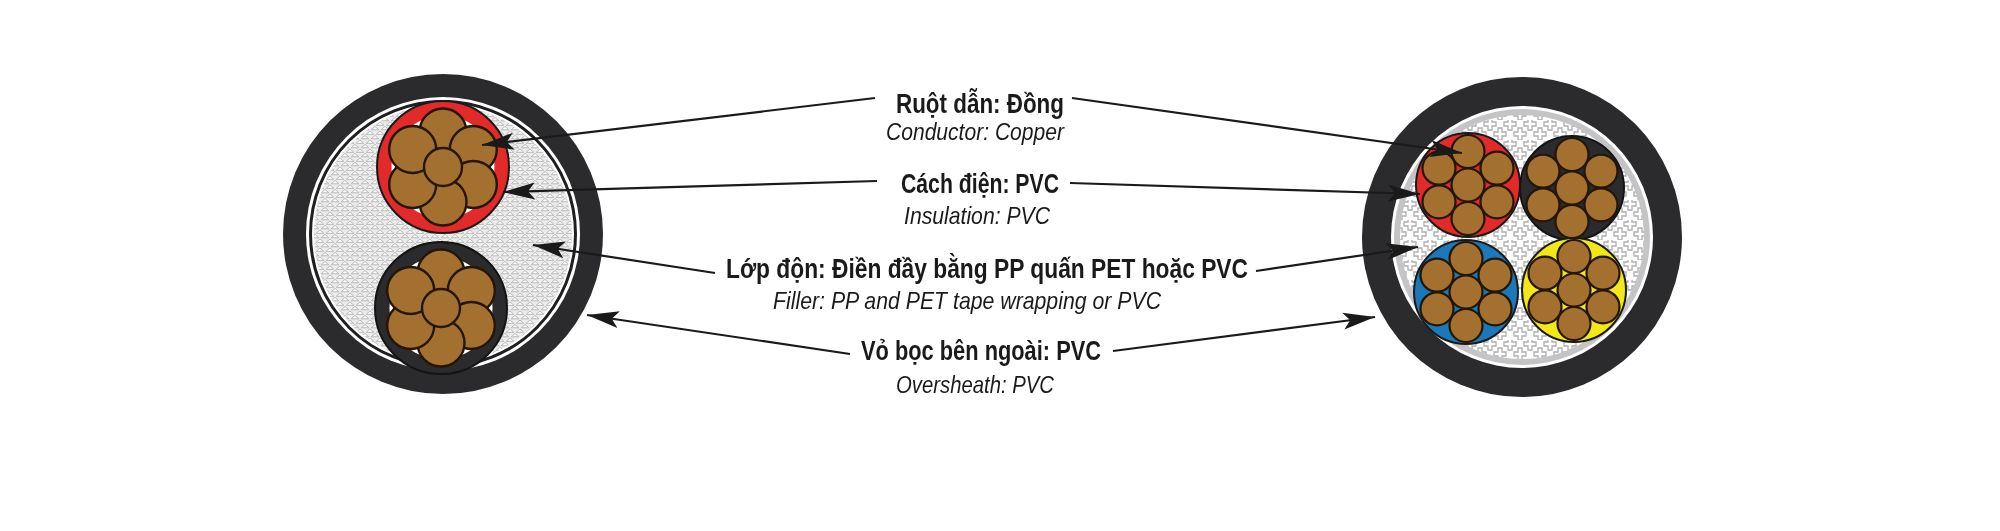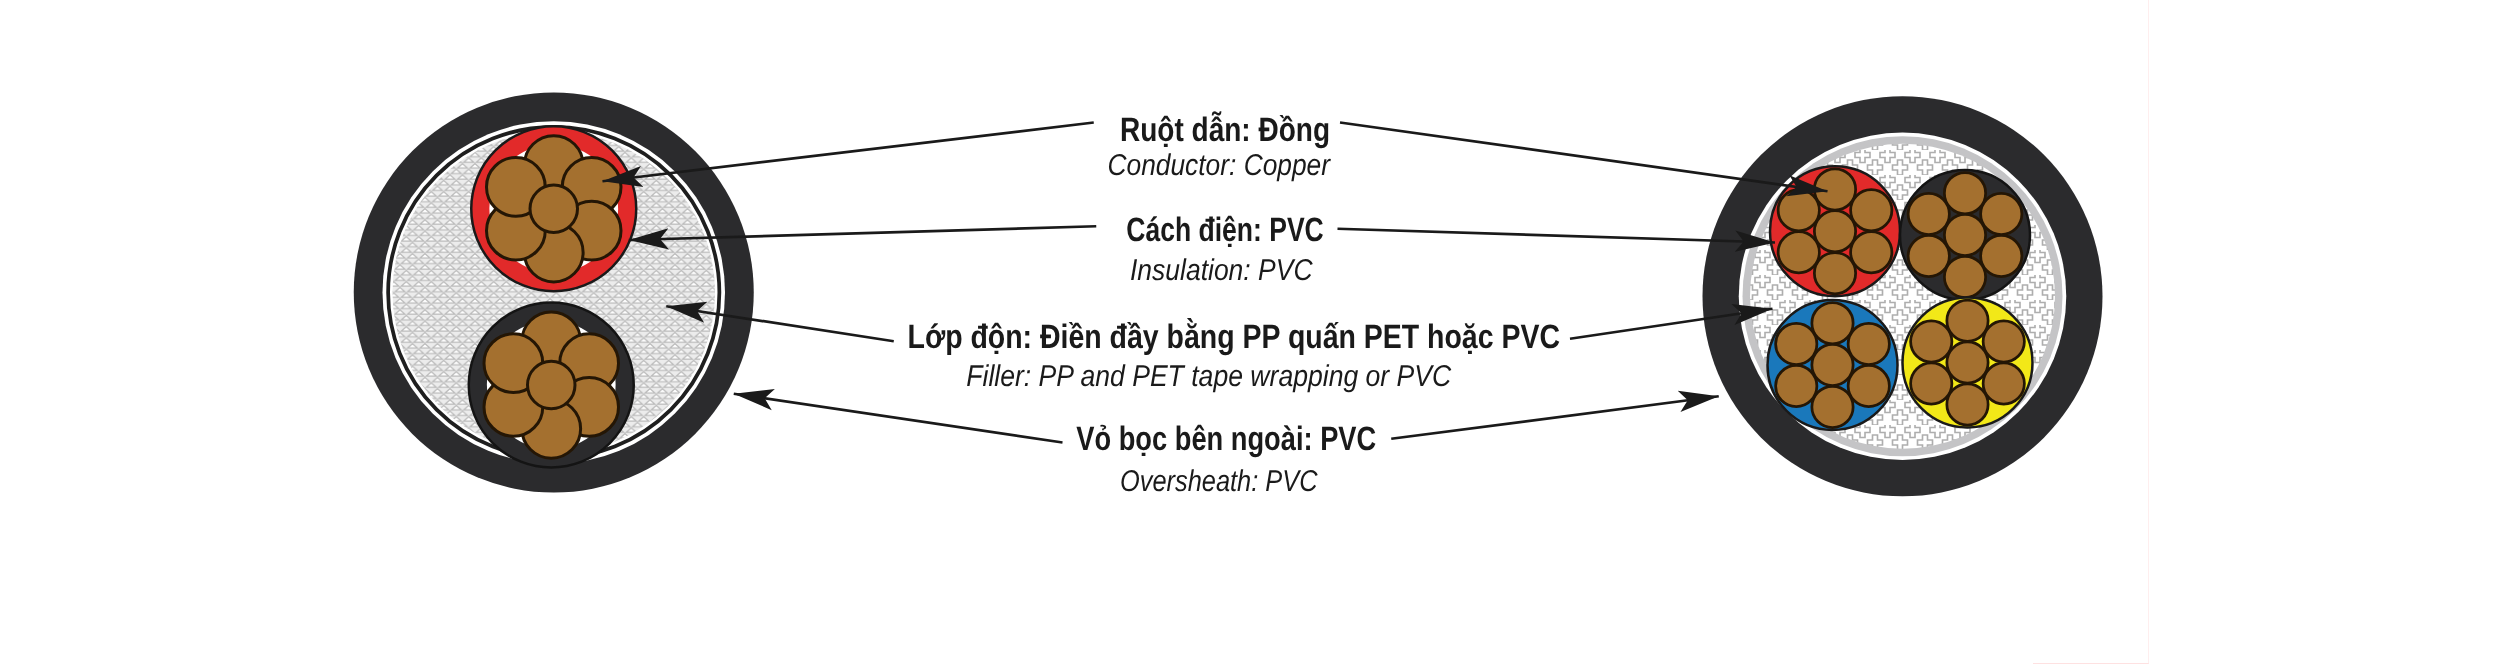--- a/index.html
+++ b/index.html
@@ -1,16 +1,16 @@
 <!DOCTYPE html>
 <html><head>
 <meta charset="utf-8">
 <style>
   html,body{margin:0;padding:0;background:#fff;}
-  .stage{width:1719px;height:531px;position:relative;background:#fca5a5;overflow:hidden;}
+  .stage{width:2000px;height:531px;position:relative;background:#fca5a5;overflow:hidden;}
   svg{display:block;}
   .lbl-vn{font-family:"Liberation Sans",sans-serif;font-weight:700;font-size:27px;fill:#1a1a1a;}
   .lbl-en{font-family:"Liberation Sans",sans-serif;font-style:italic;font-weight:400;font-size:24px;fill:#1a1a1a;}
   .leader{stroke:#1a1a1a;stroke-width:2.2;fill:none;}
 </style>
 </head>
 <body>
 
 <div class="stage">
 <svg width="2000" height="531" viewBox="0 0 2000 531" xmlns="http://www.w3.org/2000/svg">

